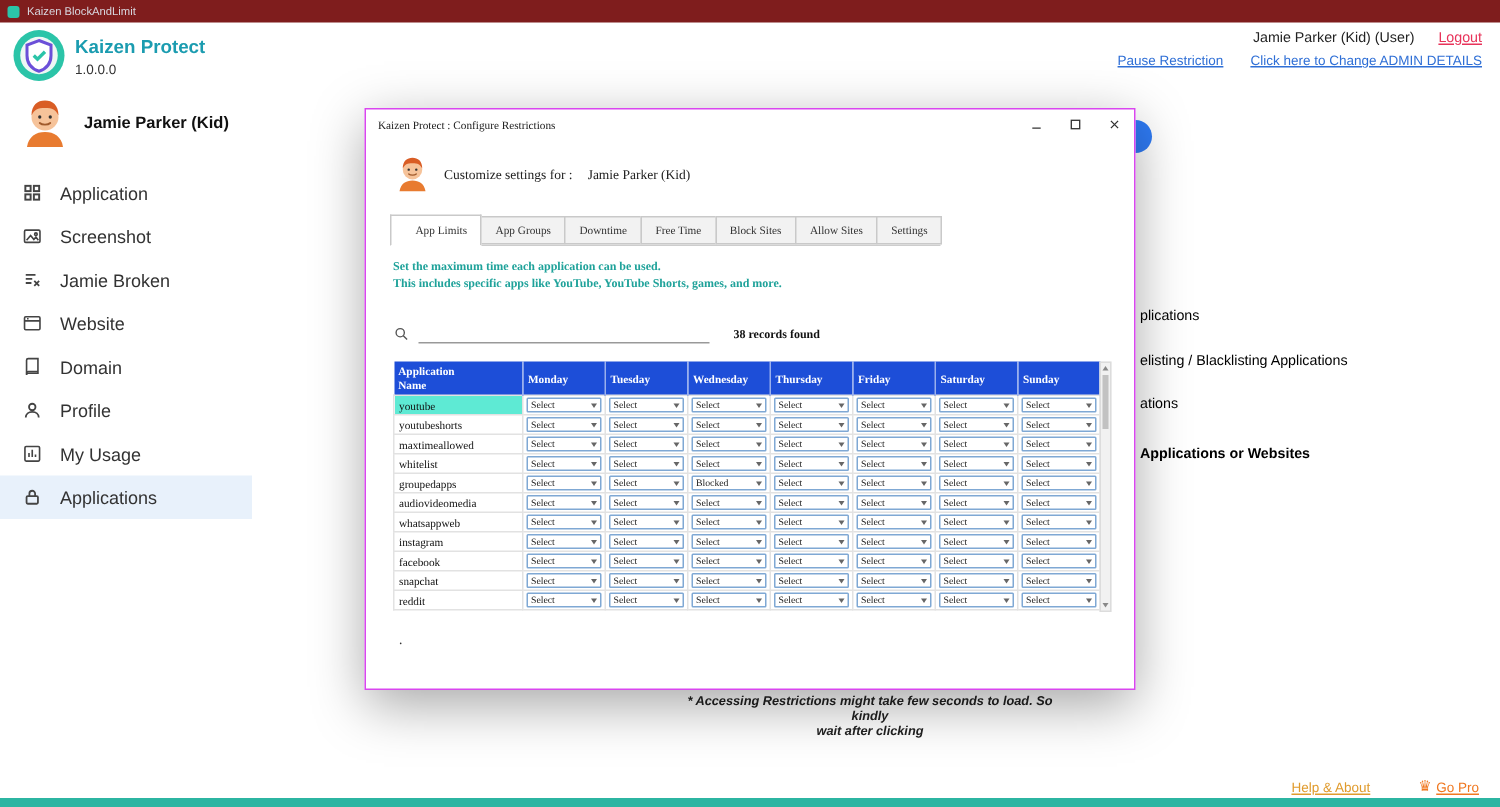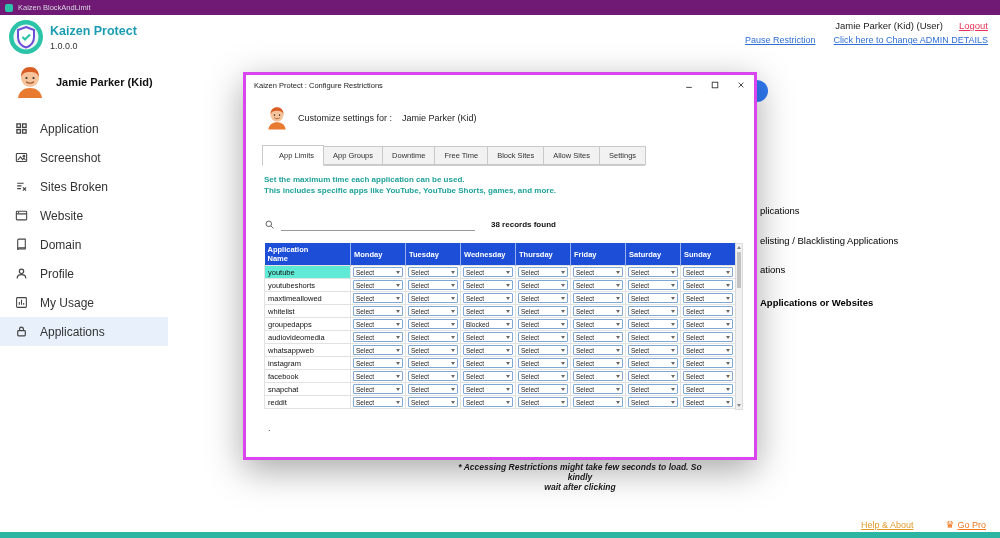--- a/index.html
+++ b/index.html
@@ -1,20 +1,20 @@
 <!DOCTYPE html>
 <html><head>
 <meta charset="utf-8">
 <style>
   html,body{margin:0;padding:0;}
   body{width:1000px;height:538px;position:relative;font-family:"Liberation Sans",sans-serif;background:#fff;overflow:hidden;}
   a{cursor:pointer;}
 
   
-  .titlebar{position:absolute;left:0;top:0;width:100%;height:15px;background:#701a75;display:flex;align-items:center;gap:5px;padding-left:5px;box-sizing:border-box;z-index:20;}
+  .titlebar{position:absolute;left:0;top:0;width:100%;height:15px;background:#7f1d1d;display:flex;align-items:center;gap:5px;padding-left:5px;box-sizing:border-box;z-index:20;}
   .tb-icon{width:8px;height:8px;border-radius:2px;background:#2bc4a8;display:inline-block;}
   .tb-title{color:#d8d8e0;font-size:7.5px;}
 
   
   .header{position:absolute;left:0;top:15px;width:100%;height:45px;background:#fff;z-index:3;}
   .logo{position:absolute;left:8px;top:4px;width:36px;height:36px;}
   .logo svg{width:36px;height:36px;display:block;}
   .app-name{position:absolute;left:50px;top:9px;font-size:12.5px;font-weight:bold;color:#1b9cb0;}
   .app-version{position:absolute;left:50px;top:26px;font-size:9px;color:#333;}
   .header-right{position:absolute;right:12px;top:5px;text-align:right;}
@@ -39,21 +39,21 @@
   
   .pill{position:absolute;left:723px;top:80px;width:45px;height:22px;border-radius:12px;background:#2f7bf5;z-index:4;cursor:pointer;}
   .frag{position:absolute;font-size:9.5px;color:#000;z-index:2;white-space:nowrap;}
   .frag1{left:760px;top:205px;}
   .frag2{left:760px;top:235px;}
   .frag3{left:760px;top:264px;}
   .frag4{left:760px;top:297px;font-weight:bold;}
   .note{position:absolute;left:452px;top:462px;width:256px;text-align:center;font-size:8.5px;font-style:italic;font-weight:600;color:#222;line-height:10px;z-index:2;}
 
   
-  .modal{position:absolute;left:243px;top:72px;width:514px;height:388px;background:#fff;border:3px solid #d946ef;box-shadow:0 10px 34px rgba(0,0,0,0.35);z-index:10;box-sizing:border-box;}
+  .modal{position:absolute;left:243px;top:72px;width:514px;height:388px;background:#fff;border:1px solid #d946ef;box-shadow:0 10px 34px rgba(0,0,0,0.35);z-index:10;box-sizing:border-box;font-family:Liberation Serif, serif;}
   .modal-titlebar{position:absolute;left:0;top:0;width:100%;height:20px;display:flex;align-items:center;justify-content:space-between;padding-left:8px;box-sizing:border-box;}
   .modal-title{font-size:7.5px;color:#222;}
   .win-btns{display:flex;}
   .wbtn{width:26px;height:18px;display:flex;align-items:center;justify-content:center;cursor:pointer;}
   .wbtn svg{width:8px;height:8px;}
 
   .cust-row{position:absolute;left:18px;top:30px;display:flex;align-items:center;gap:8px;}
   .cust-row .avatar svg{width:26px;height:26px;}
   .cust-label{font-size:9px;color:#222;}
   .cust-name{font-size:9px;color:#222;margin-left:2px;}
@@ -169,21 +169,21 @@
       </div>
       <div class="side-item">
         <span class="s-icon">
           <svg viewBox="0 0 24 24">
             <g fill="none" stroke="#444" stroke-width="2.2">
               <path d="M4 6h12M4 11h8M4 16h7"></path>
               <path d="M14.5 13.5l6 6M20.5 13.5l-6 6"></path>
             </g>
           </svg>
         </span>
-        <span class="s-label">Sites Broken</span>
+        <span class="s-label">Jamie Broken</span>
       </div>
       <div class="side-item">
         <span class="s-icon">
           <svg viewBox="0 0 24 24">
             <g fill="none" stroke="#444" stroke-width="2">
               <rect x="2.5" y="4" width="19" height="16" rx="1.5"></rect>
               <path d="M2.5 9h19M5.5 6.5h2"></path>
             </g>
           </svg>
         </span>

